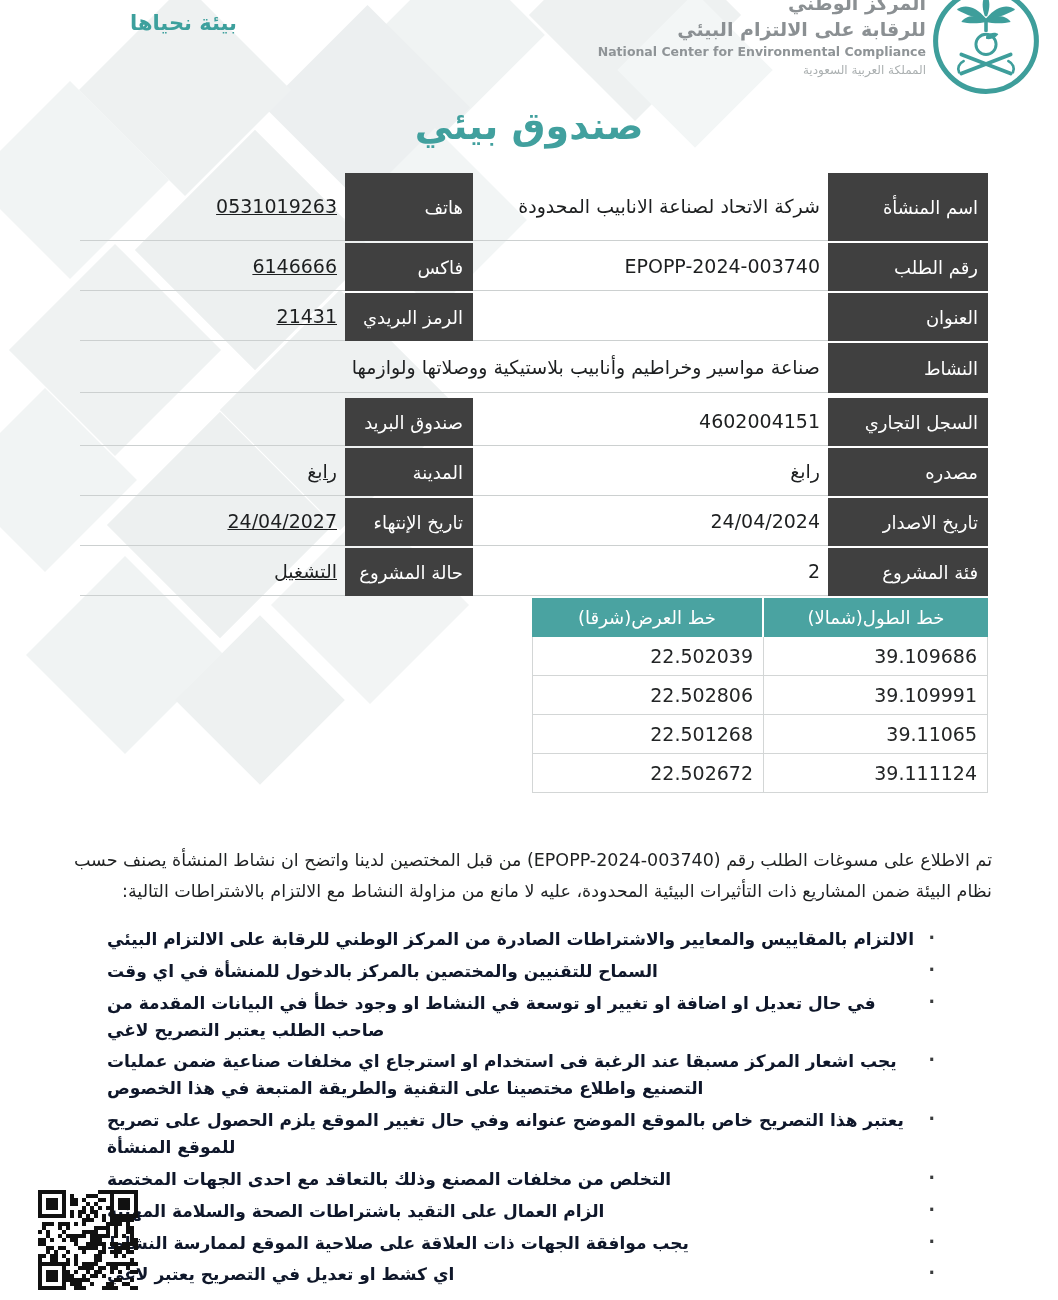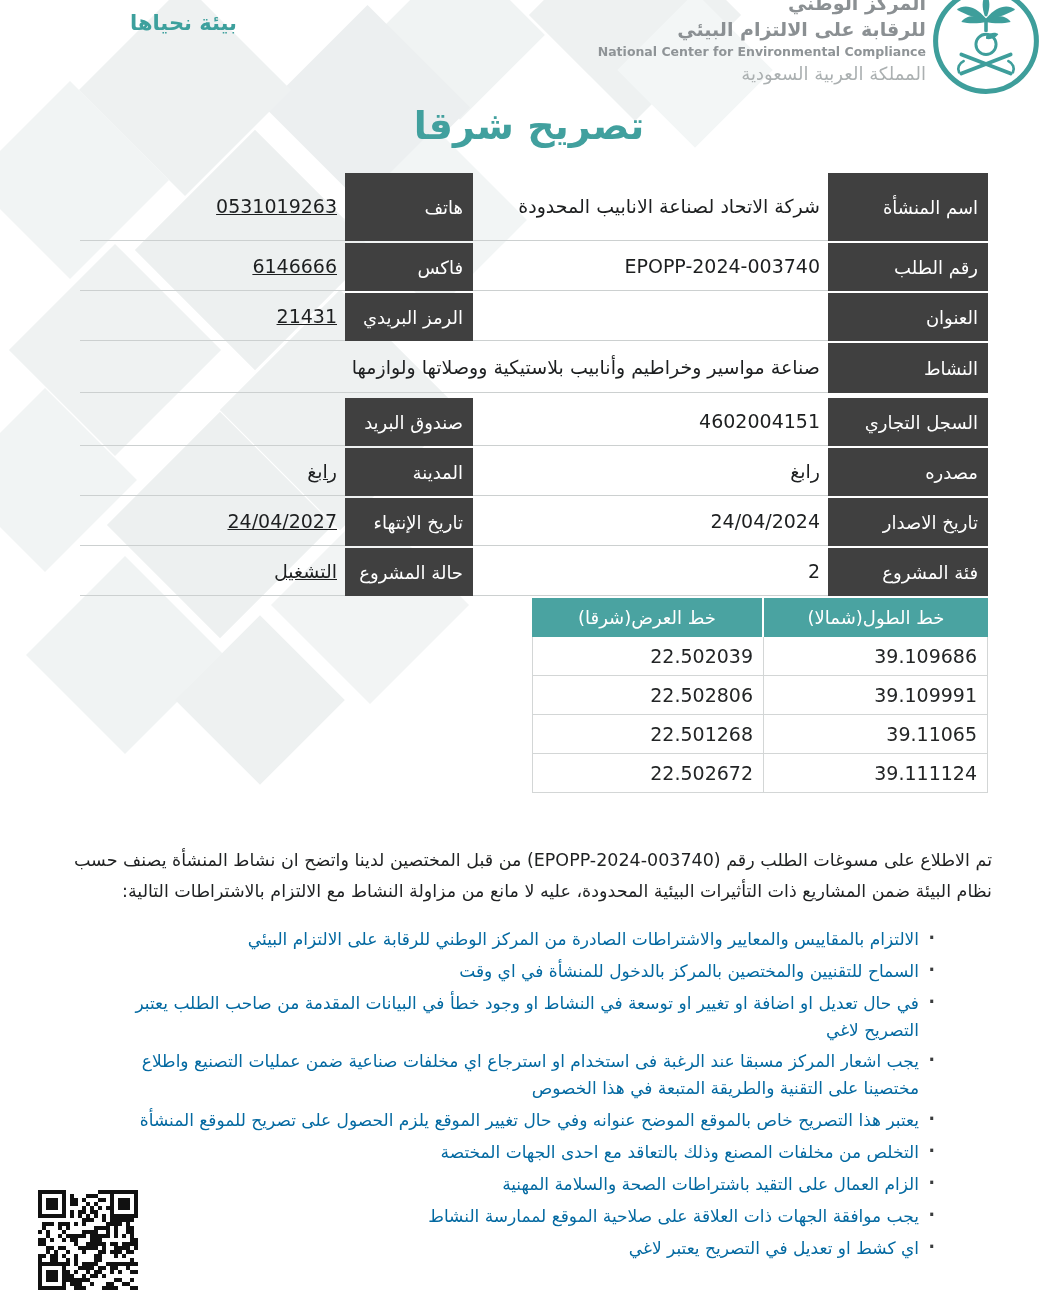--- a/index.html
+++ b/index.html
@@ -10,21 +10,21 @@
   
   #bg{position:absolute;inset:0;z-index:0;}
   #bg .dia{position:absolute;transform:rotate(45deg);}
   .layer{position:relative;z-index:1;}
 
   
   #logo{position:absolute; top:-18px; right:16px; width:112px; height:118px;}
   #org-head{position:absolute; top:-9px; right:132px; width:420px; text-align:right; direction:rtl;}
   .org-ar{color:#8b9093; font-weight:700; font-size:19px; line-height:1.35;}
   .org-en{color:#8f9497; font-weight:700; font-size:12.5px; direction:ltr; margin-top:2px;}
-  .org-country{color:#abb0b1; font-size:18px; margin-top:4px;}
+  .org-country{color:#abb0b1; font-size:12px; margin-top:4px;}
   #slogan{position:absolute; top:11px; left:130px; color:#3da09d; font-weight:700; font-size:21px; direction:rtl;}
 
   
   #title{position:absolute; top:104px; left:0; width:100%; text-align:center;
          color:#41a09e; font-weight:700; font-size:38px; direction:rtl;}
 
   
   #info{position:absolute; top:173px; left:70px; width:918px;}
   .irow{display:flex; direction:rtl; margin-bottom:2px; height:48px;}
   .irow.tall{height:68px;}
@@ -51,21 +51,21 @@
            box-sizing:border-box; color:#232526;}
   .c-long{width:224px; border-left:1px solid #d3d6d6;}
   .c-lat{flex:1;}
 
   
   #statement{position:absolute; top:845px; left:64px; width:928px; direction:rtl;
              text-align:right; font-size:17.5px; line-height:1.75; color:#1f2122;}
   #conds{position:absolute; top:926px; right:123px; width:828px; direction:rtl;
          list-style:none; margin:0; padding:0;}
   #conds li{position:relative; padding-right:16px; font-size:17px; line-height:1.58;
-            margin-bottom:5px; color:#0369a1; text-align:right;}
+            margin-bottom:5px; color:#0f172a; text-align:left;font-weight:bold;}
   #conds li::before{content:"·"; position:absolute; right:0; top:-1px; font-weight:700; color:#3a3c3d;}
 
   
   #qr{position:absolute; left:38px; top:1190px; width:100px; height:100px;}
 </style>
 </head>
 <body>
 
 <div id="page">
   <div id="bg">
@@ -113,21 +113,21 @@
 
     <div id="org-head">
       <div class="org-ar">المركز الوطني</div>
       <div class="org-ar">للرقابة على الالتزام البيئي</div>
       <div class="org-en">National Center for Environmental Compliance</div>
       <div class="org-country">المملكة العربية السعودية</div>
     </div>
 
     <div id="slogan">بيئة نحياها</div>
 
-    <div id="title">تصريح شرقا</div>
+    <div id="title">صندوق بيئي</div>
   </div>
 
   <div id="info" class="layer">
     <div class="irow tall">
       <div class="lbl lbl-a">اسم المنشأة</div>
       <div class="val val-a">شركة الاتحاد لصناعة الانابيب المحدودة</div>
       <div class="lbl lbl-b">هاتف</div>
       <div class="val val-b">0531019263</div>
     </div>
     <div class="irow">

